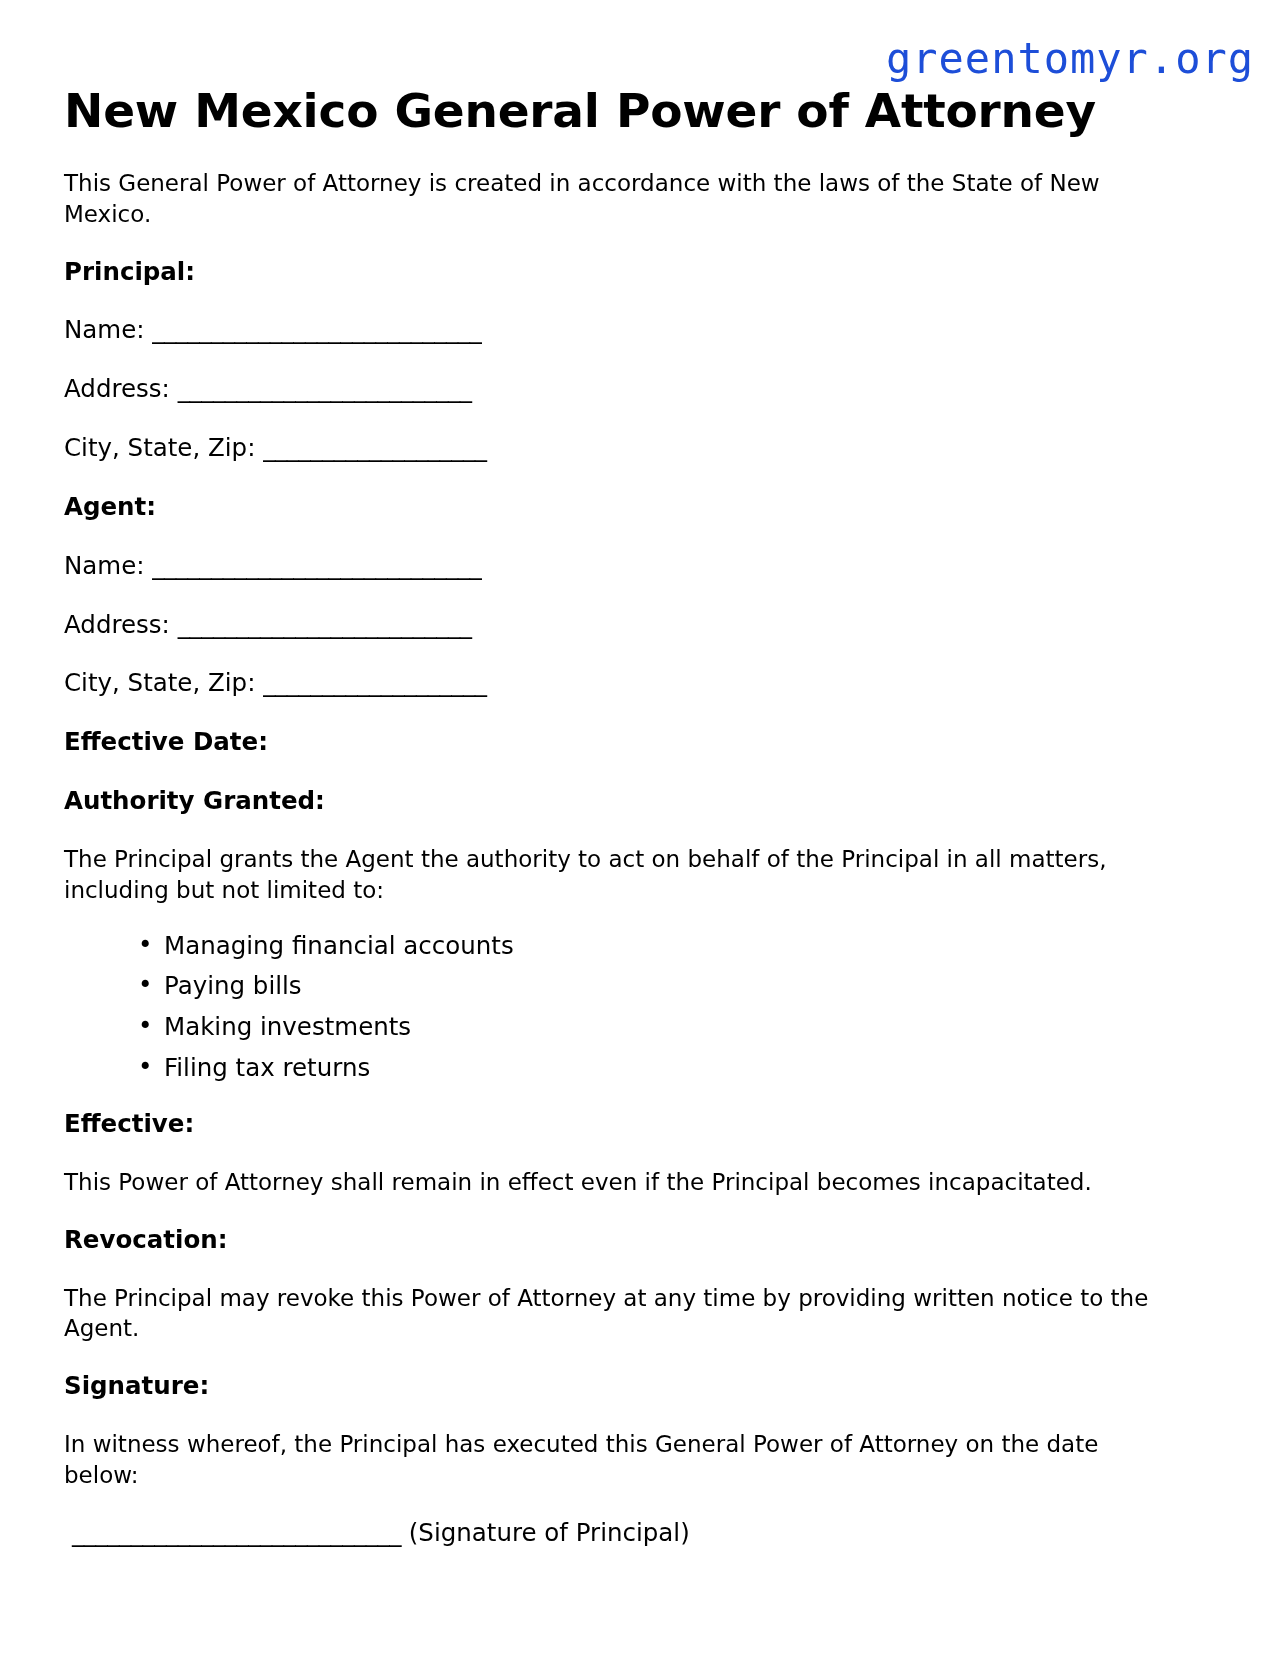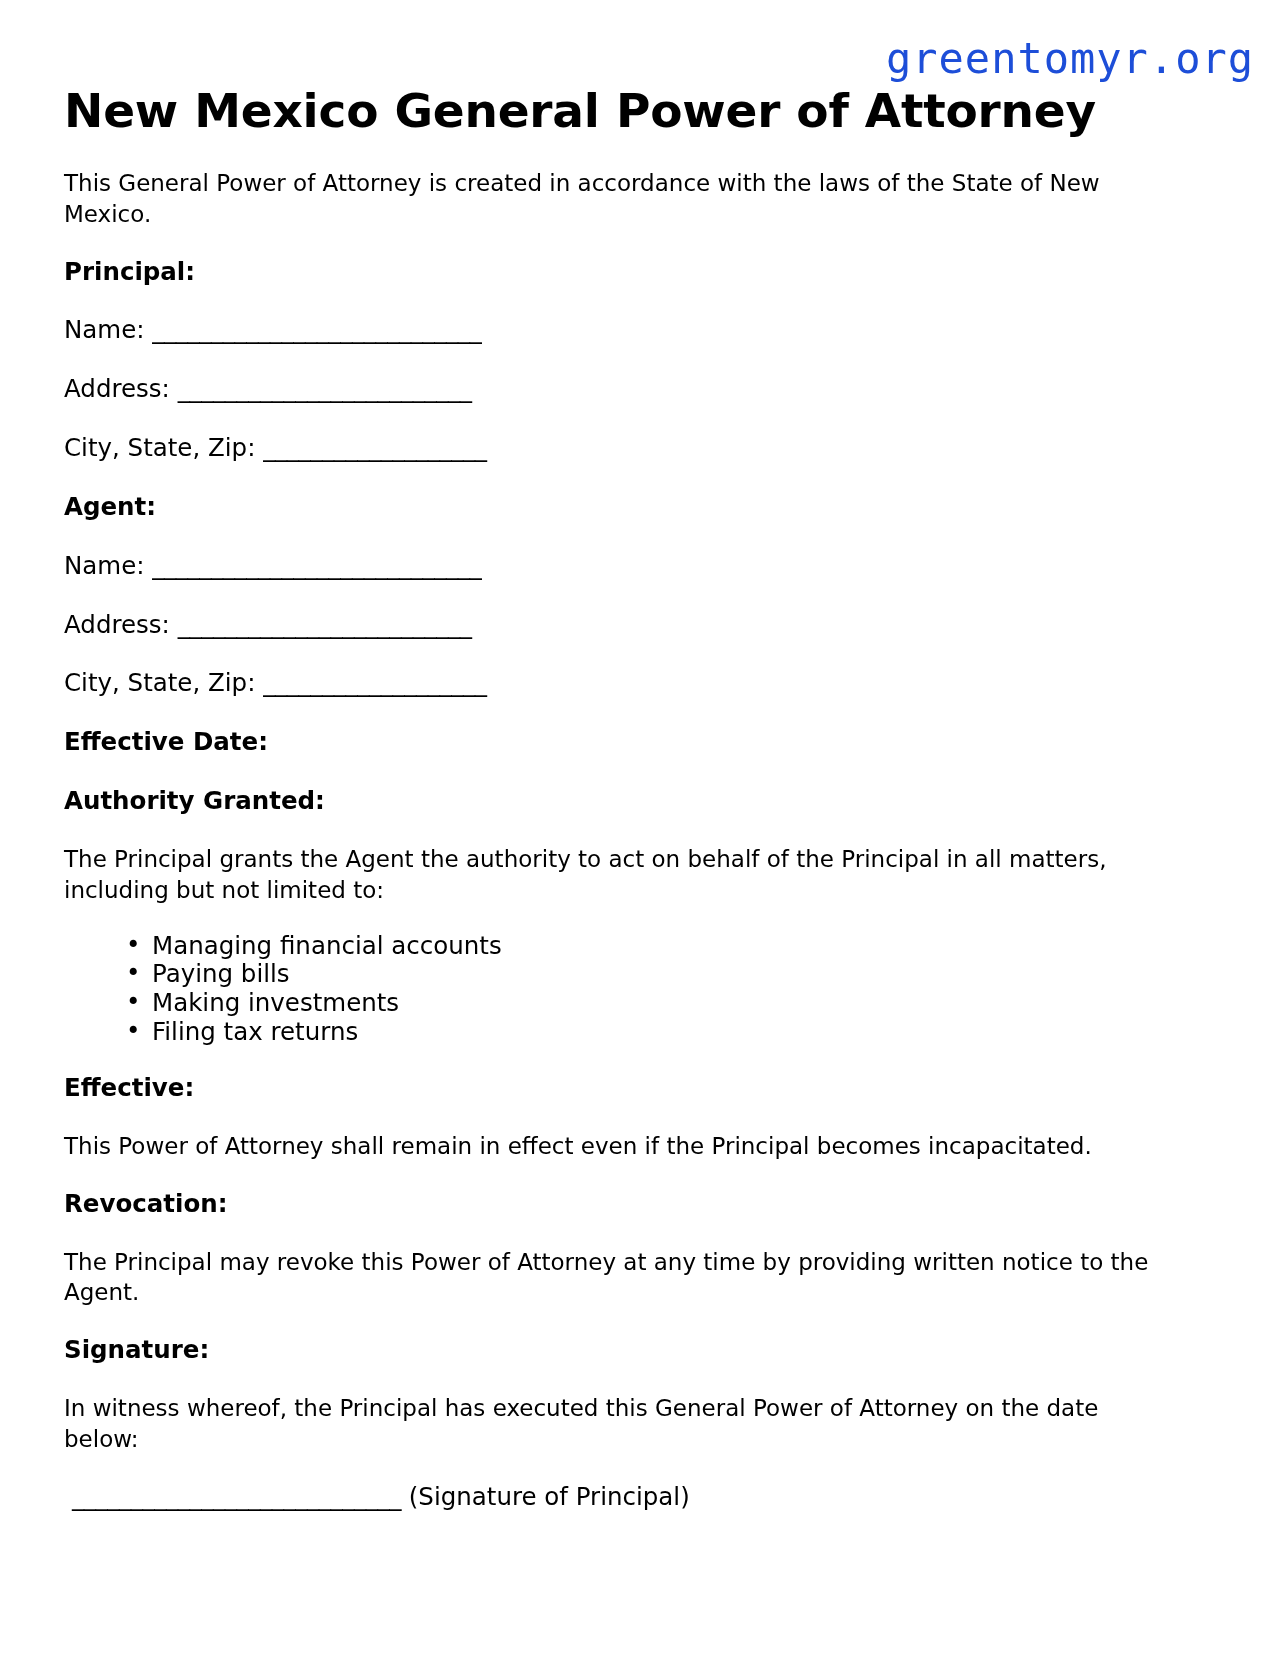--- a/index.html
+++ b/index.html
@@ -90,21 +90,21 @@
   ul.auth-list {
     margin: 0 0 26px 0;
     padding: 0 0 0 62px;
     list-style: none;
   }
   ul.auth-list li {
     font-size: 24.5px;
     line-height: 1.17;
     position: relative;
     padding-left: 26px;
-    margin: 0;
+    margin: 12px;
   }
   ul.auth-list li::before {
     content: "\2022";
     position: absolute;
     left: 0;
     top: -1px;
     font-size: 24.5px;
     line-height: 1.17;
   }
 

